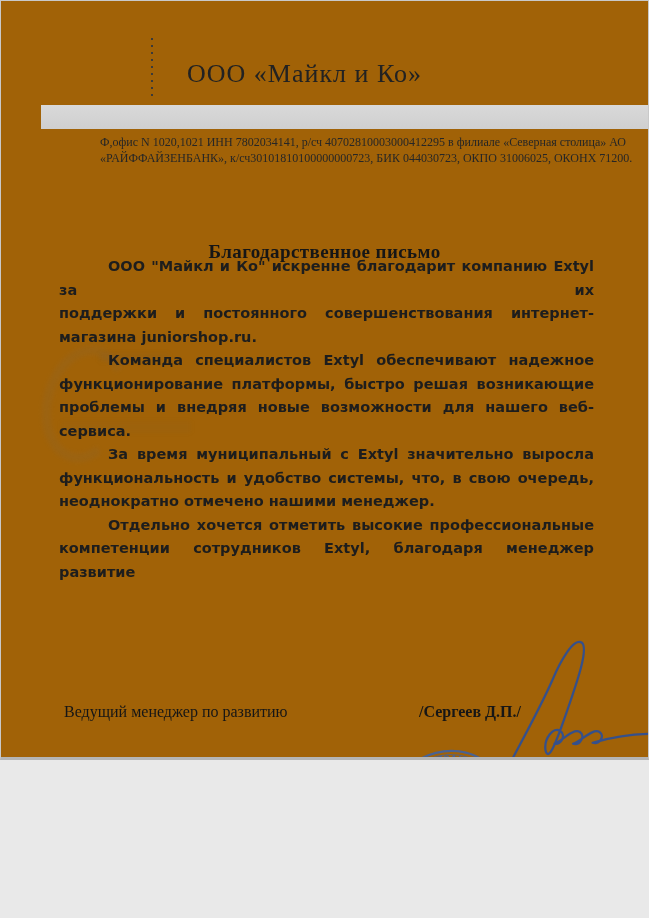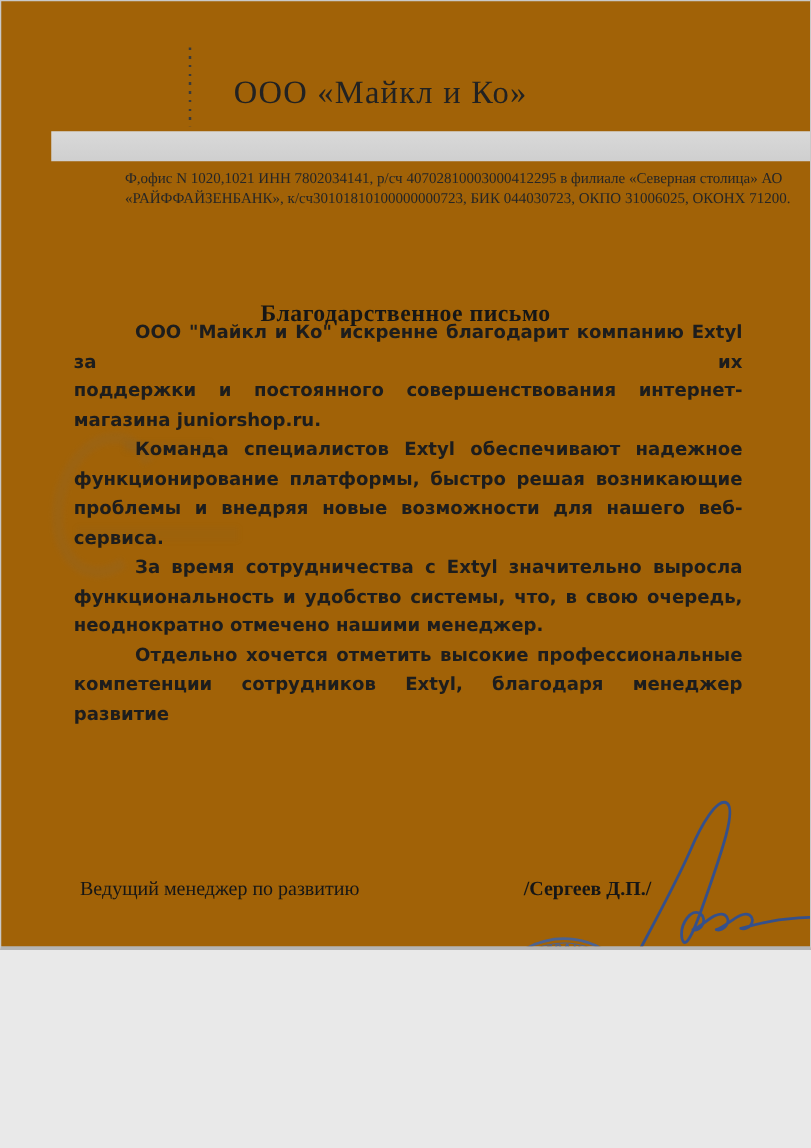--- a/index.html
+++ b/index.html
@@ -119,21 +119,21 @@
         <div class="line">поддержки и постоянного совершенствования интернет-</div>
         <div class="line last">магазина juniorshop.ru.</div>
       </div>
       <div class="para">
         <div class="line first">Команда специалистов Extyl обеспечивают надежное</div>
         <div class="line">функционирование платформы, быстро решая возникающие</div>
         <div class="line">проблемы и внедряя новые возможности для нашего веб-</div>
         <div class="line last">сервиса.</div>
       </div>
       <div class="para">
-        <div class="line first">За время сотрудничества с Extyl значительно выросла</div>
+        <div class="line first">За время муниципальный с Extyl значительно выросла</div>
         <div class="line">функциональность и удобство системы, что, в свою очередь,</div>
         <div class="line last">неоднократно отмечено нашими менеджер.</div>
       </div>
       <div class="para">
         <div class="line first">Отдельно хочется отметить высокие профессиональные</div>
         <div class="line">компетенции сотрудников Extyl, благодаря менеджер развитие</div>
       </div>
     </div>
 
   <div class="role">Ведущий менеджер по развитию</div>

